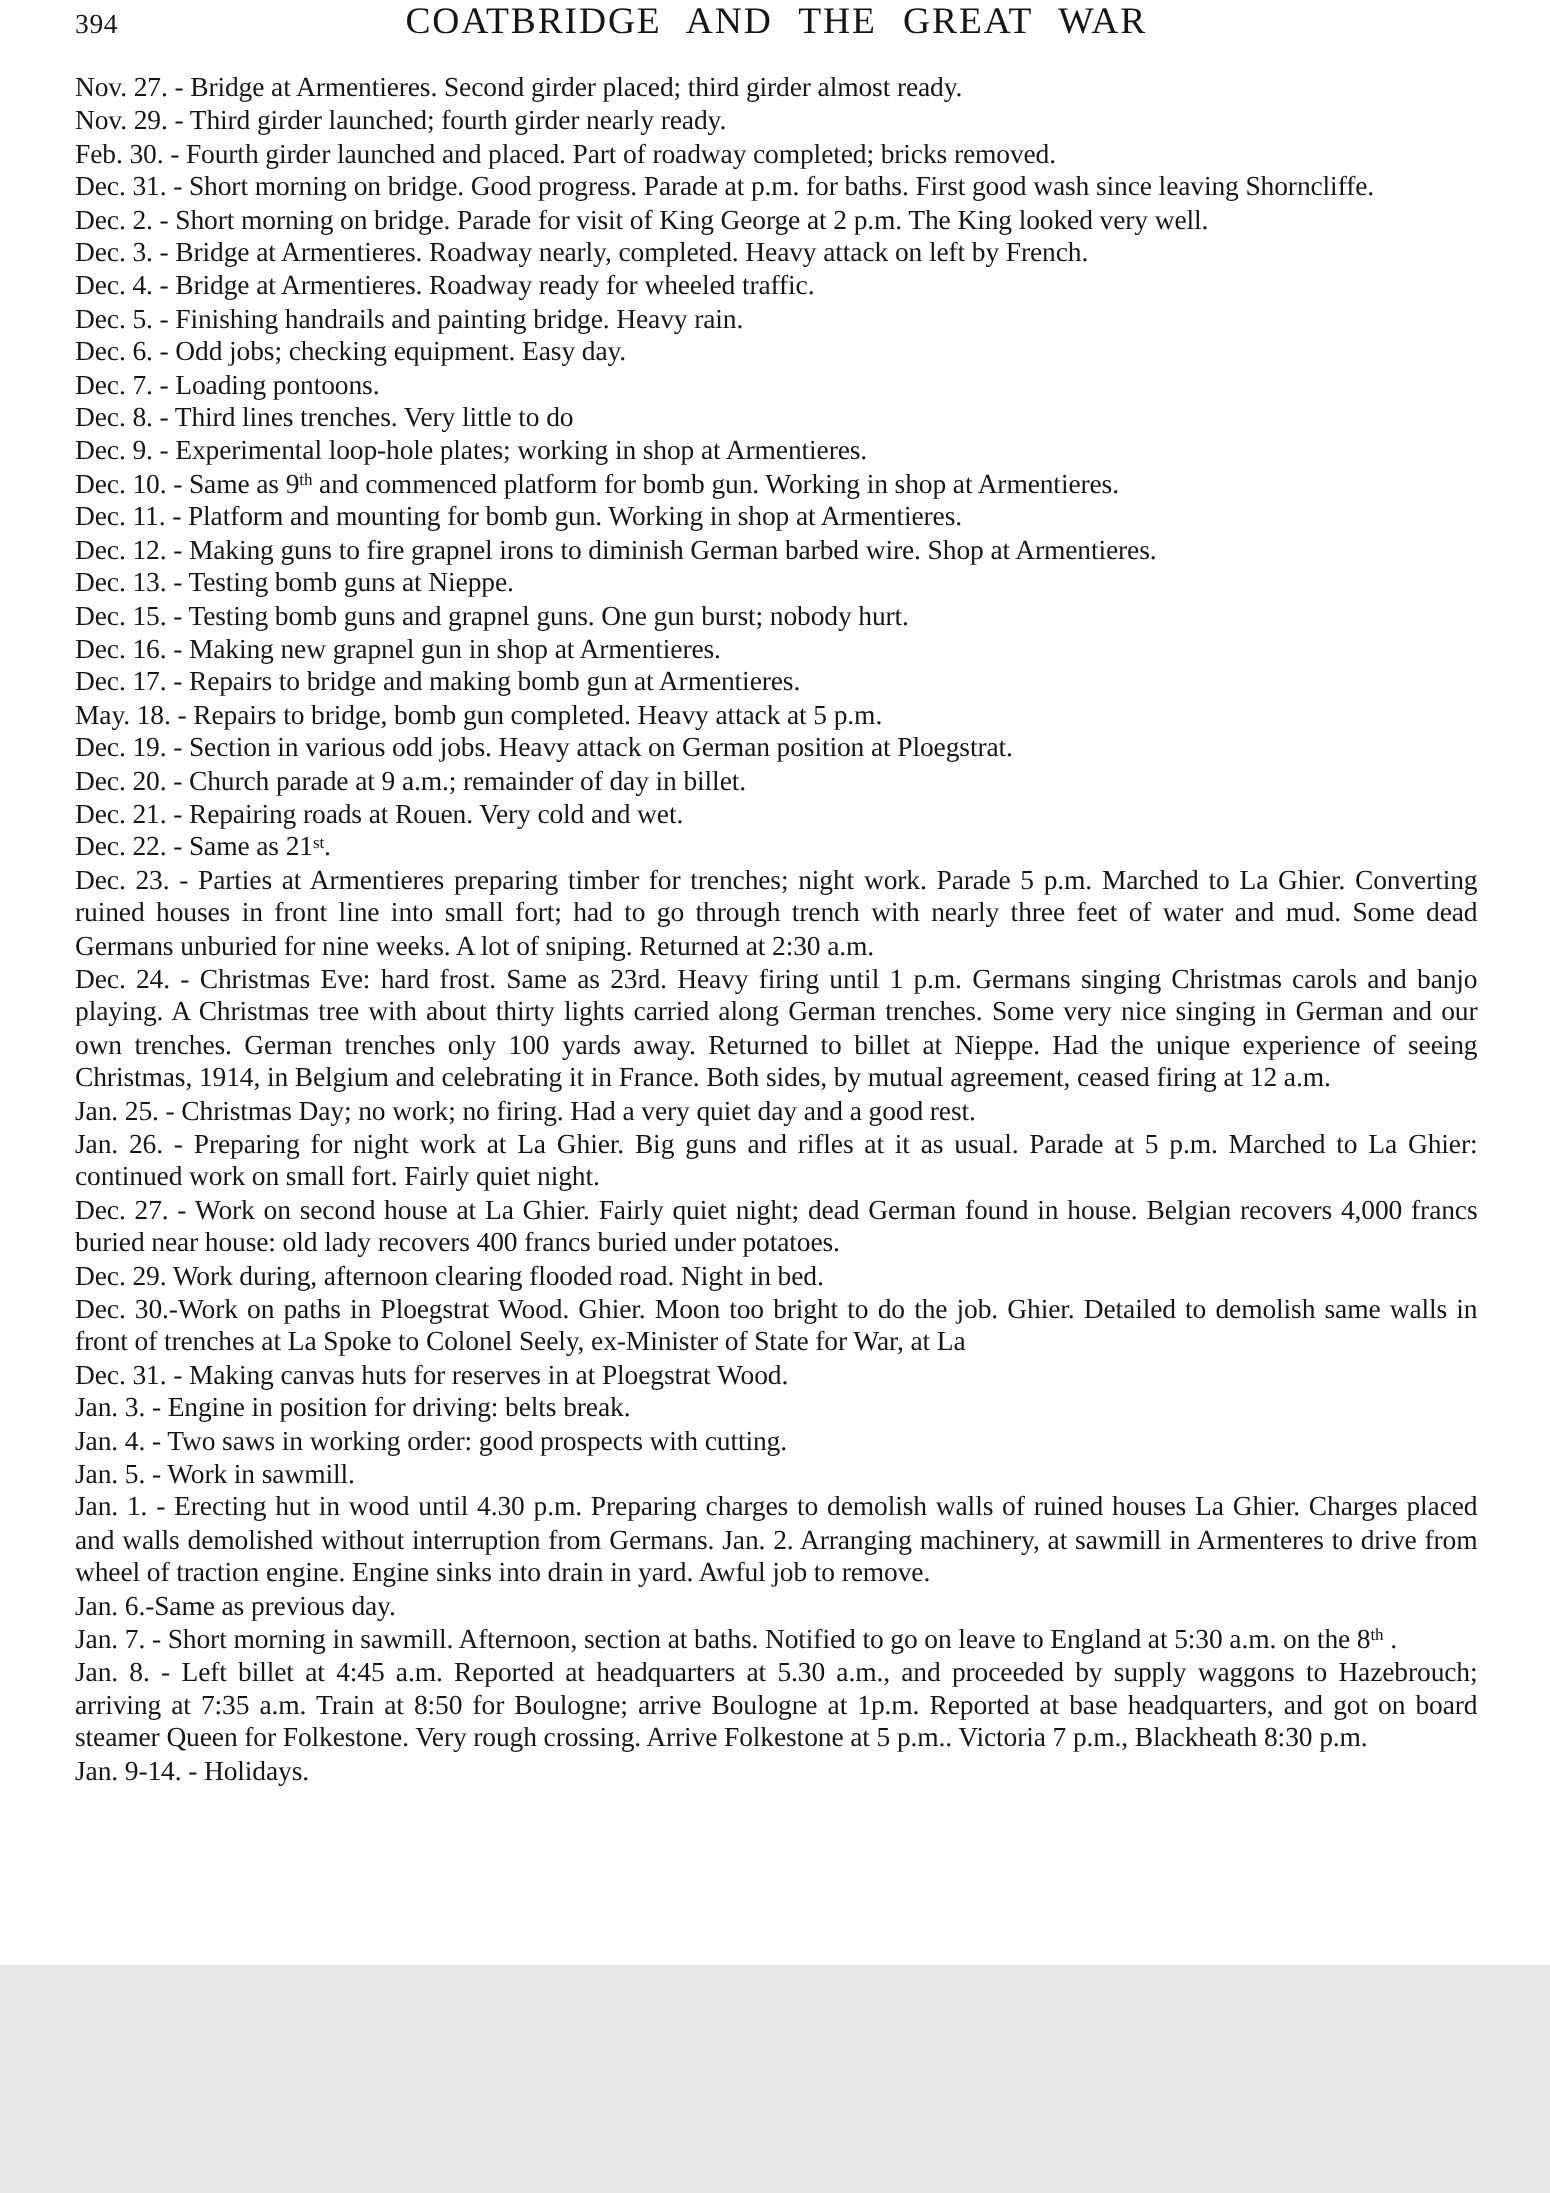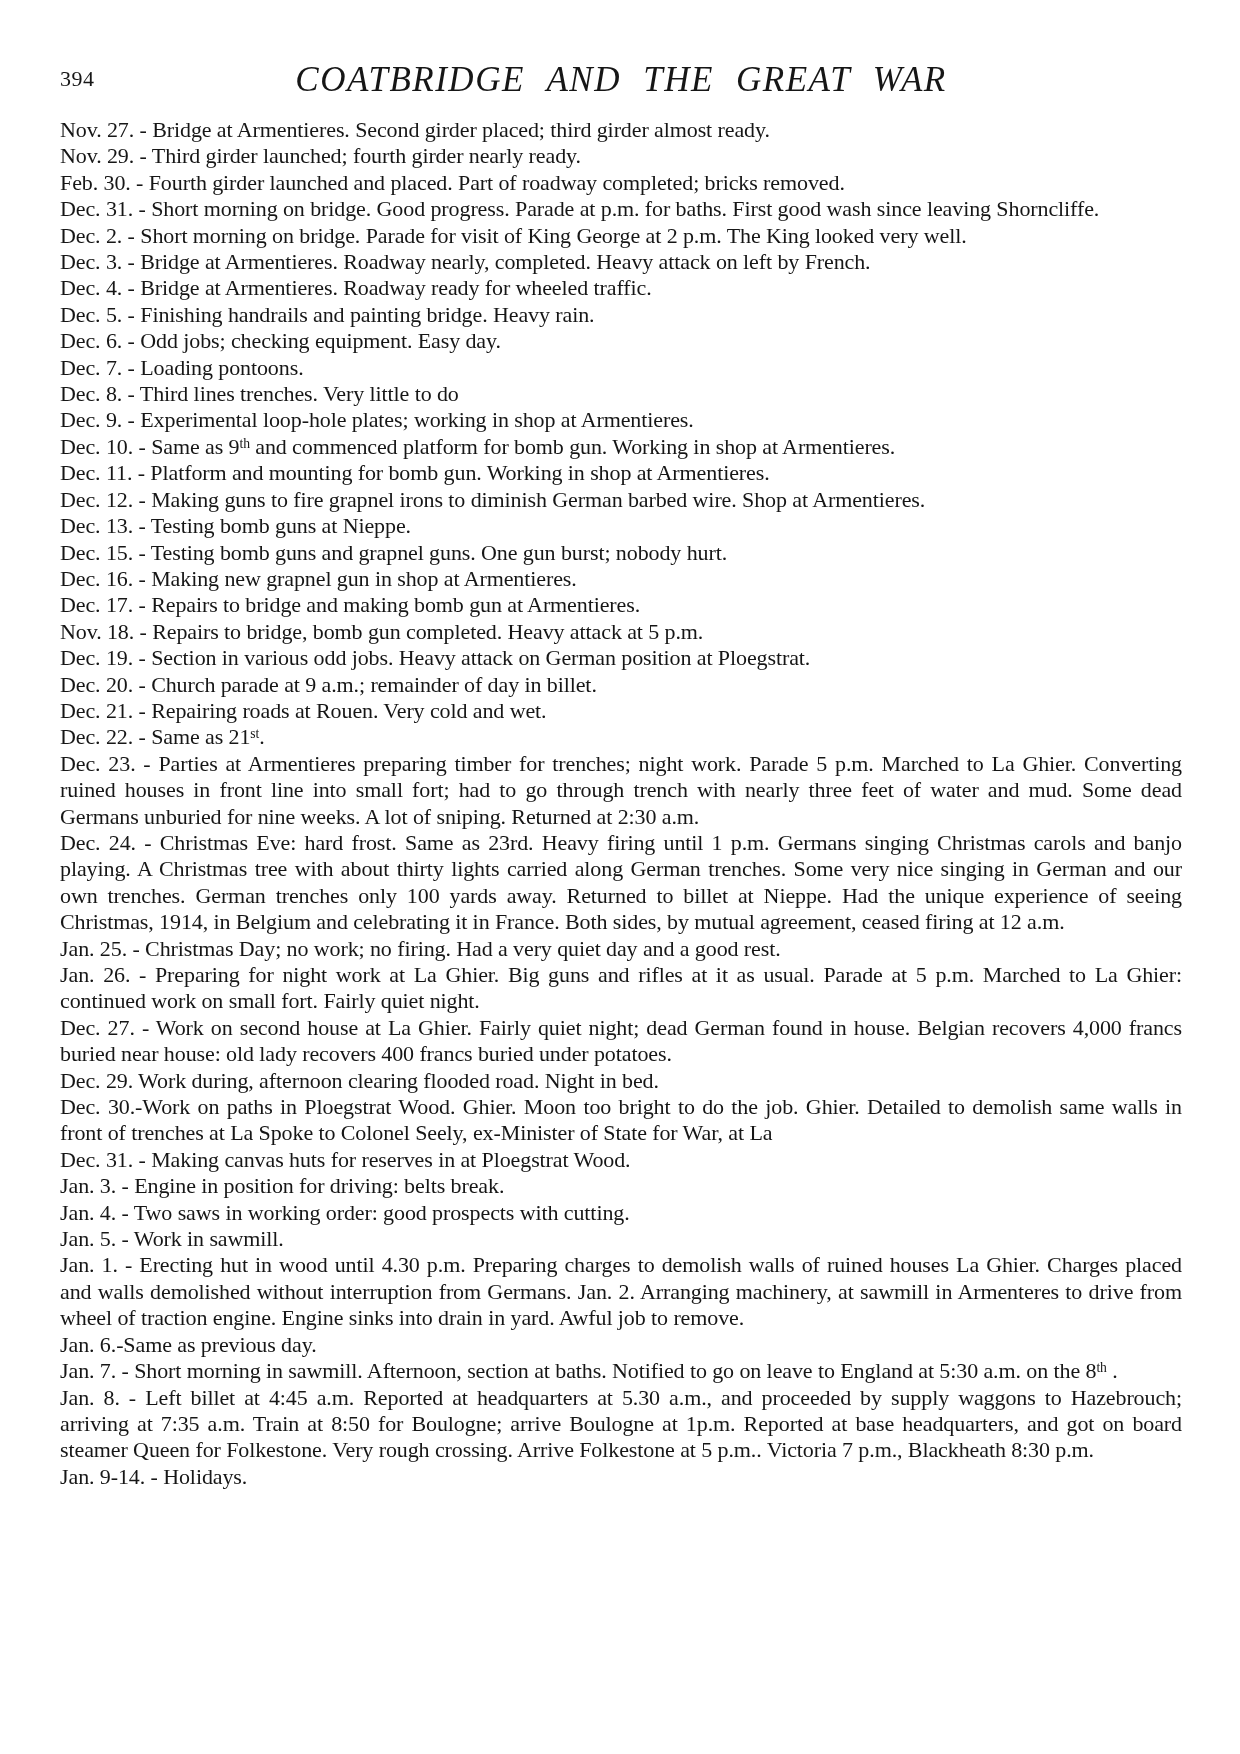--- a/index.html
+++ b/index.html
@@ -3,51 +3,49 @@
 <meta charset="utf-8">
 <style>
   html, body {
     margin: 0;
     padding: 0;
     background: #e8e8e8;
   }
   .page {
     position: relative;
     width: 1240px;
-    height: 1754px;
+    height: 1572px;
     margin: 0 auto;
     background: #ffffff;
     color: #161616;
     font-family: "Liberation Serif", "DejaVu Serif", serif;
     box-sizing: border-box;
-    padding-top: 60px;
     overflow: hidden;
   }
   .page-header {
     position: relative;
     margin: 0 58px 0 60px;
     text-align: center;
     height: 36px;
   }
   .page-number {
     position: absolute;
     left: 0;
     top: 6px;
     font-size: 22px;
     letter-spacing: 0.5px;
   }
   .page-title {
     display: inline-block;
     margin: 0;
-    font-size: 35px;
+    font-size: 30px;
     font-weight: 400;
     letter-spacing: 1.5px;
     word-spacing: 12px;
     white-space: nowrap;
-    font-style: italic;
   }
   .content {
     margin: 21px 58px 0 60px;
   }
   .entry {
     margin: 0;
     font-size: 22px;
     line-height: 26.4px;
     letter-spacing: -0.1px;
     text-align: justify;
@@ -81,21 +79,21 @@
       <p class="entry">Dec. 7. - Loading pontoons.</p>
       <p class="entry">Dec. 8. - Third lines trenches. Very little to do</p>
       <p class="entry">Dec. 9. - Experimental loop-hole plates; working in shop at Armentieres.</p>
       <p class="entry">Dec. 10. - Same as 9<sup>th</sup> and commenced platform for bomb gun. Working in shop at Armentieres.</p>
       <p class="entry">Dec. 11. - Platform and mounting for bomb gun. Working in shop at Armentieres.</p>
       <p class="entry">Dec. 12. - Making guns to fire grapnel irons to diminish German barbed wire. Shop at Armentieres.</p>
       <p class="entry">Dec. 13. - Testing bomb guns at Nieppe.</p>
       <p class="entry">Dec. 15. - Testing bomb guns and grapnel guns. One gun burst; nobody hurt.</p>
       <p class="entry">Dec. 16. - Making new grapnel gun in shop at Armentieres.</p>
       <p class="entry">Dec. 17. - Repairs to bridge and making bomb gun at Armentieres.</p>
-      <p class="entry">Nov. 18. - Repairs to bridge, bomb gun completed. Heavy attack at 5 p.m.</p>
+      <p class="entry">May. 18. - Repairs to bridge, bomb gun completed. Heavy attack at 5 p.m.</p>
       <p class="entry">Dec. 19. - Section in various odd jobs. Heavy attack on German position at Ploegstrat.</p>
       <p class="entry">Dec. 20. - Church parade at 9 a.m.; remainder of day in billet.</p>
       <p class="entry">Dec. 21. - Repairing roads at Rouen. Very cold and wet.</p>
       <p class="entry">Dec. 22. - Same as 21<sup>st</sup>.</p>
       <p class="entry">Dec. 23. - Parties at Armentieres preparing timber for trenches; night work. Parade 5 p.m. Marched to La Ghier. Converting ruined houses in front line into small fort; had to go through trench with nearly three feet of water and mud. Some dead Germans unburied for nine weeks. A lot of sniping. Returned at 2:30 a.m.</p>
       <p class="entry">Dec. 24. - Christmas Eve: hard frost. Same as 23rd.  Heavy firing until 1 p.m.  Germans singing Christmas carols and banjo playing.  A Christmas tree with about thirty lights carried along German trenches.  Some very nice singing in German and our own trenches.  German trenches only 100 yards away. Returned to billet at Nieppe.  Had the unique experience of seeing Christmas, 1914, in Belgium and celebrating it in France.  Both sides, by mutual agreement, ceased firing at 12 a.m.</p>
       <p class="entry">Jan. 25. - Christmas Day; no work; no firing. Had a very quiet day and a good rest.</p>
       <p class="entry">Jan. 26. - Preparing for night work at La Ghier. Big guns and rifles at it as usual. Parade at 5 p.m. Marched to La Ghier: continued work on small fort. Fairly quiet night.</p>
       <p class="entry">Dec. 27. - Work on second house at La Ghier. Fairly quiet night; dead German found in house. Belgian recovers 4,000 francs buried near house: old lady recovers 400 francs buried under potatoes.</p>
       <p class="entry">Dec. 29. Work during, afternoon clearing flooded road. Night in bed.</p>

